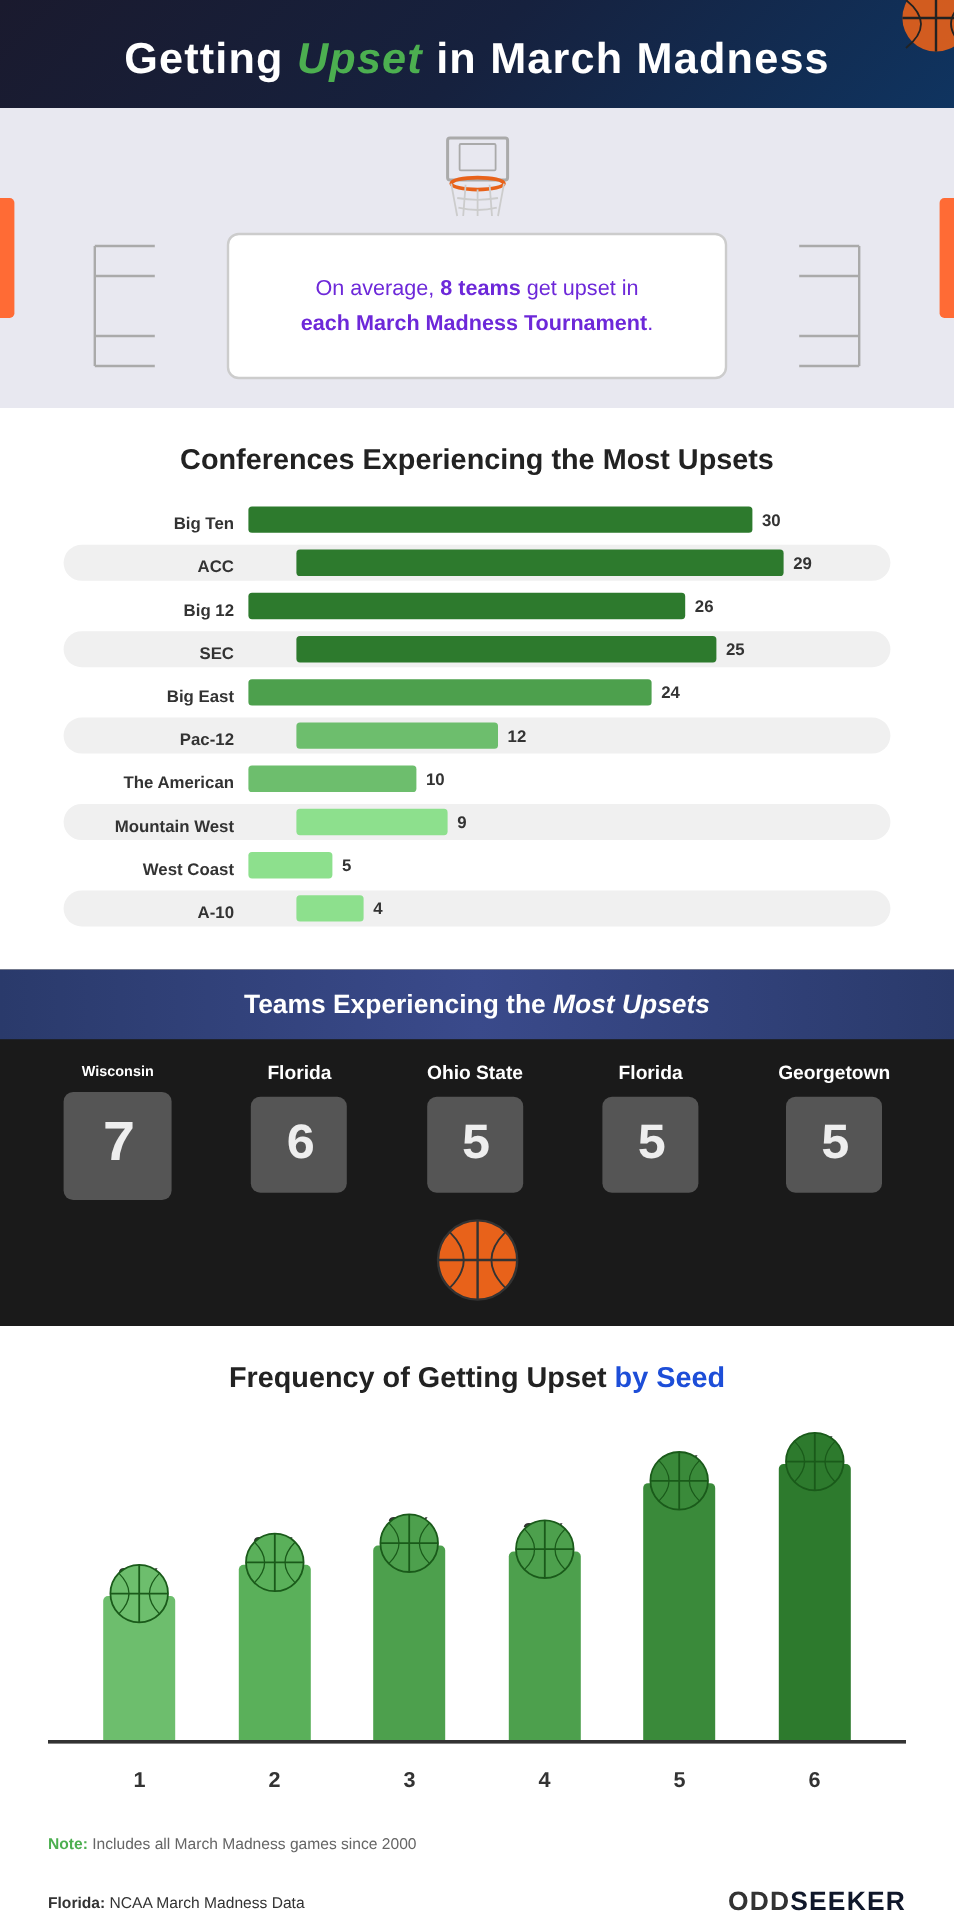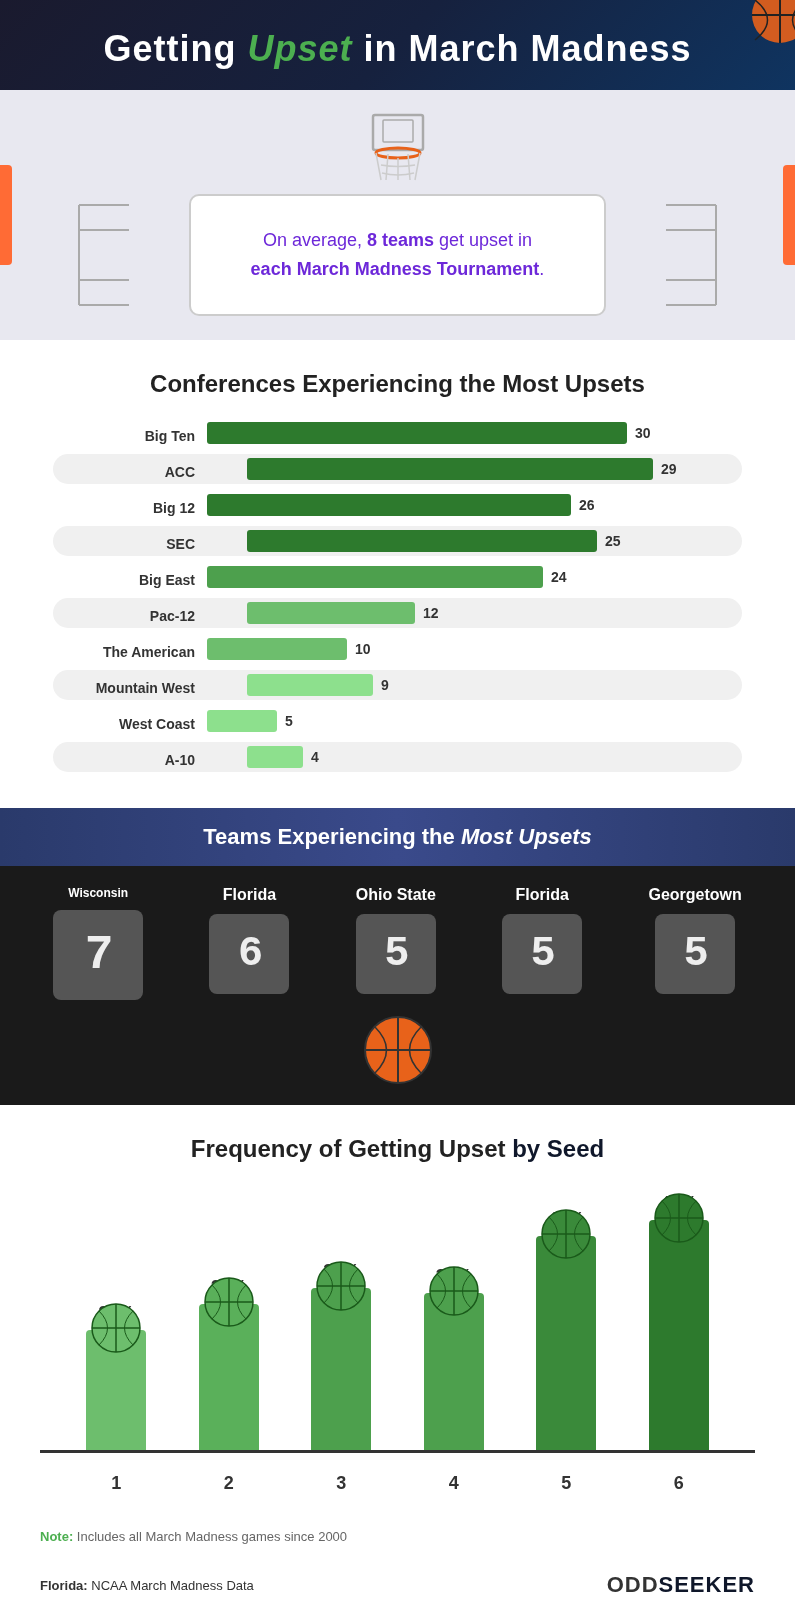--- a/index.html
+++ b/index.html
@@ -187,21 +187,21 @@
       background: #fff;
       padding: 30px 40px 20px;
     }
     .freq-title {
       text-align: center;
       font-size: 24px;
       font-weight: 900;
       color: #222;
       margin-bottom: 30px;
     }
-    .freq-title .by-seed { color: #0f172a; }
+    .freq-title .by-seed { color: #1d4ed8; }
     .chart-area {
       display: flex;
       align-items: flex-end;
       justify-content: space-around;
       height: 260px;
       border-bottom: 3px solid #333;
       padding: 0 20px;
       margin-bottom: 10px;
     }
     .bar-col {

